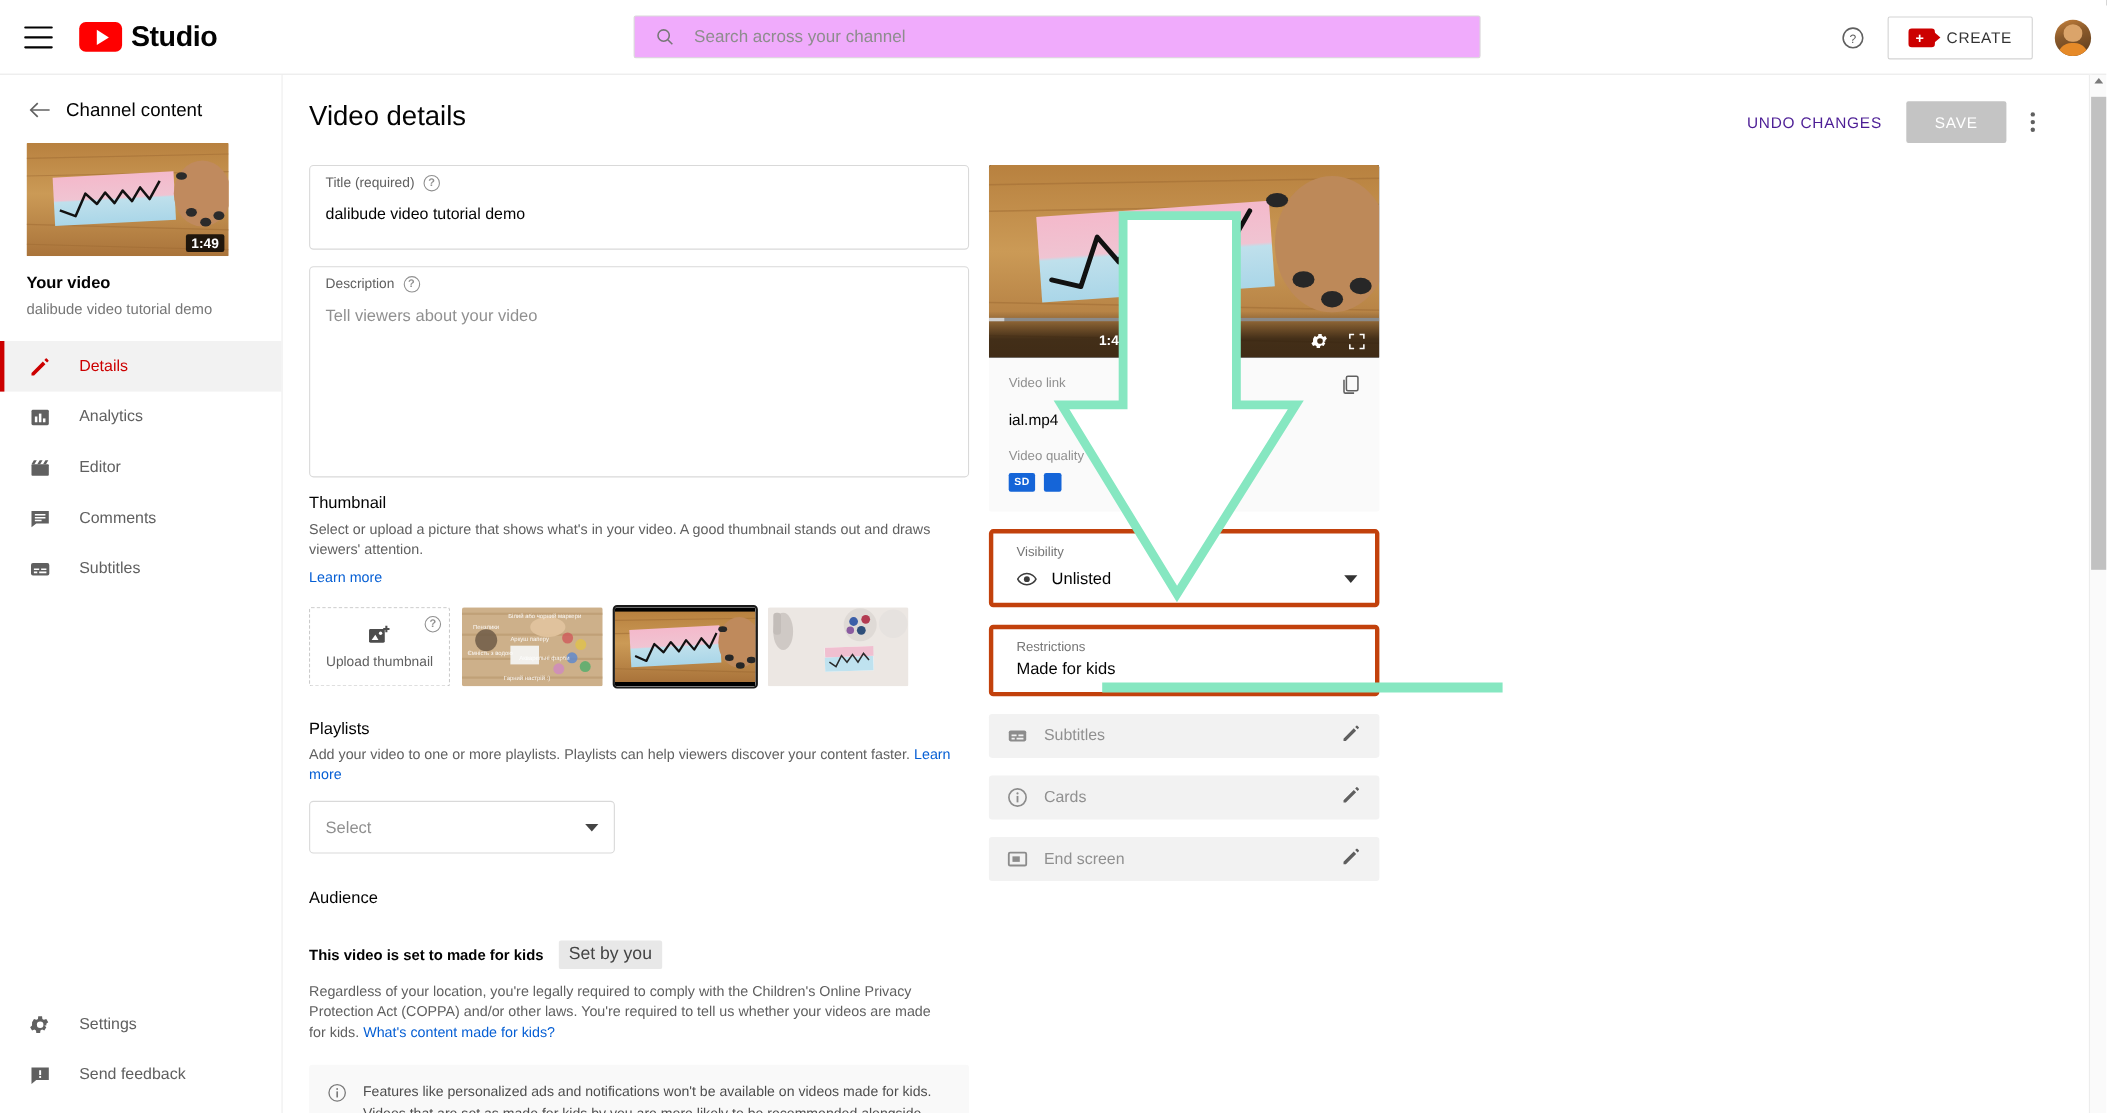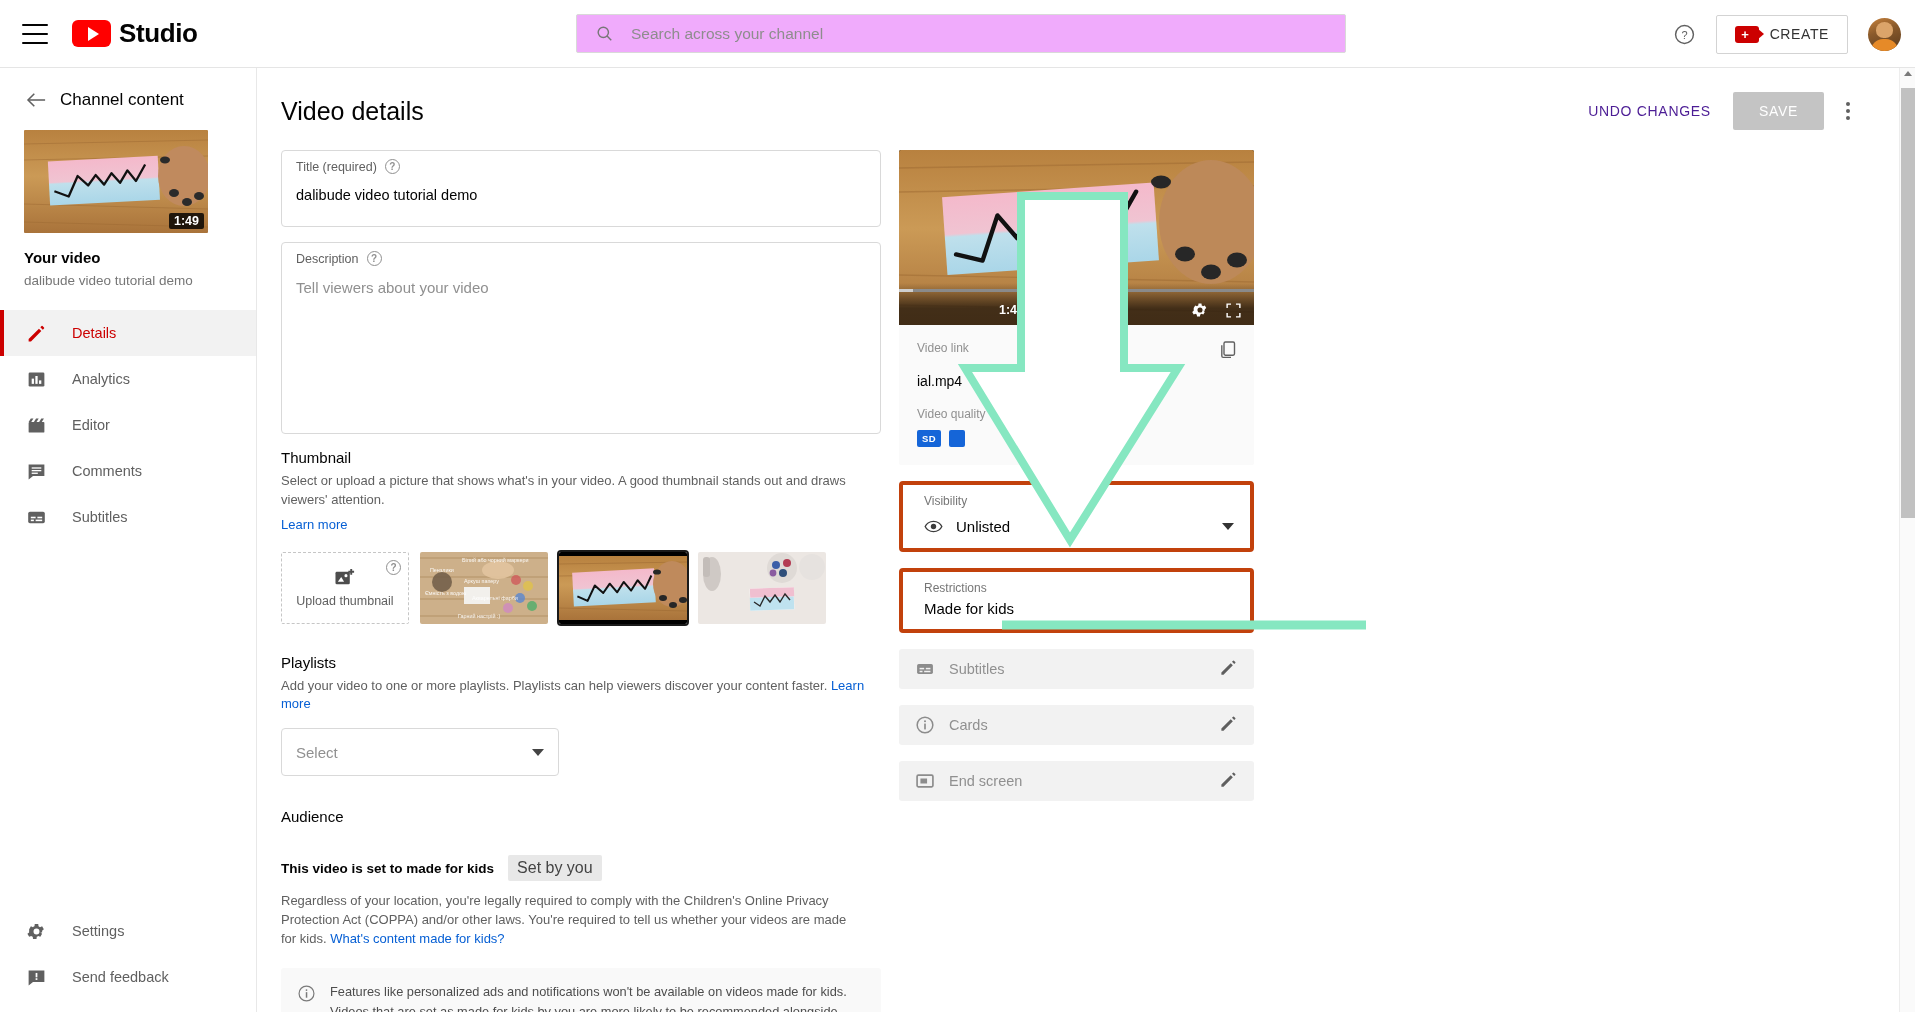--- a/index.html
+++ b/index.html
@@ -74,36 +74,36 @@
   .navitem .lb { font-size:14.5px; color:#606060; }
   .navitem.active { background:#f2f2f2; }
   .navitem.active .lb { color:#c00; font-weight:500; }
   .navitem.active:before { content:""; position:absolute; left:0; top:0; bottom:0; width:4px; background:#c00; }
 
   .sidebottom { position:absolute; bottom:12px; left:0; right:0; }
 
   
   .main { position:absolute; top:68px; left:257px; width:1645px; height:944px;
      background:#fff; overflow:hidden; }
-  .pagehead { display:flex; align-items:center; padding:24px 40px 0 24px; }
+  .pagehead { display:flex; align-items:flex-start; padding:24px 40px 0 24px; }
   .pagetitle { font-size:25px; font-weight:500; color:#030303; }
   .headactions { margin-left:auto; display:flex; align-items:center; gap:10px; }
   .undo { font-size:14px; letter-spacing:.7px; color:#4c1d95; padding:10px 12px; cursor:pointer; }
   .savebtn { background:#c4c4c4; color:#fff; font-size:14px; letter-spacing:.7px;
      padding:11px 26px; border:none; cursor:pointer; border-radius:2px; }
   .kebab { padding:6px 12px; cursor:pointer; display:flex; flex-direction:column; gap:3px; align-items:center;}
   .kebab i{width:4px;height:4px;border-radius:50%;background:#606060;display:block;}
 
   .cols { display:flex; padding:20px 24px 0 24px; gap:18px; }
   .leftcol { width:600px; }
   .rightcol { width:355px; }
 
   .field { border:1px solid #d9d9d9; border-radius:4px; padding:8px 14px 12px 14px;
      margin-bottom:15px; background:#fff; }
-  .field .lab { display:flex; align-items:center; gap:8px; font-size:12.5px; color:#606060; }
+  .field .lab { display:flex; gap:8px; font-size:12.5px; color:#606060; }
   .field .val { font-size:14.5px; color:#030303; margin-top:13px; }
   .field .ph { font-size:15px; color:#909090; margin-top:13px; }
   .field.title-field { height:77px; }
   .field.desc-field { height:192px; }
 
   .qmark { width:15px;height:15px;border-radius:50%;border:1.3px solid #909090;
      color:#909090;font-size:10px;display:flex;align-items:center;justify-content:center;
      font-weight:600; cursor:pointer;}
 
   .sec-h { font-size:15px; font-weight:500; color:#030303; margin-top:14px; }

